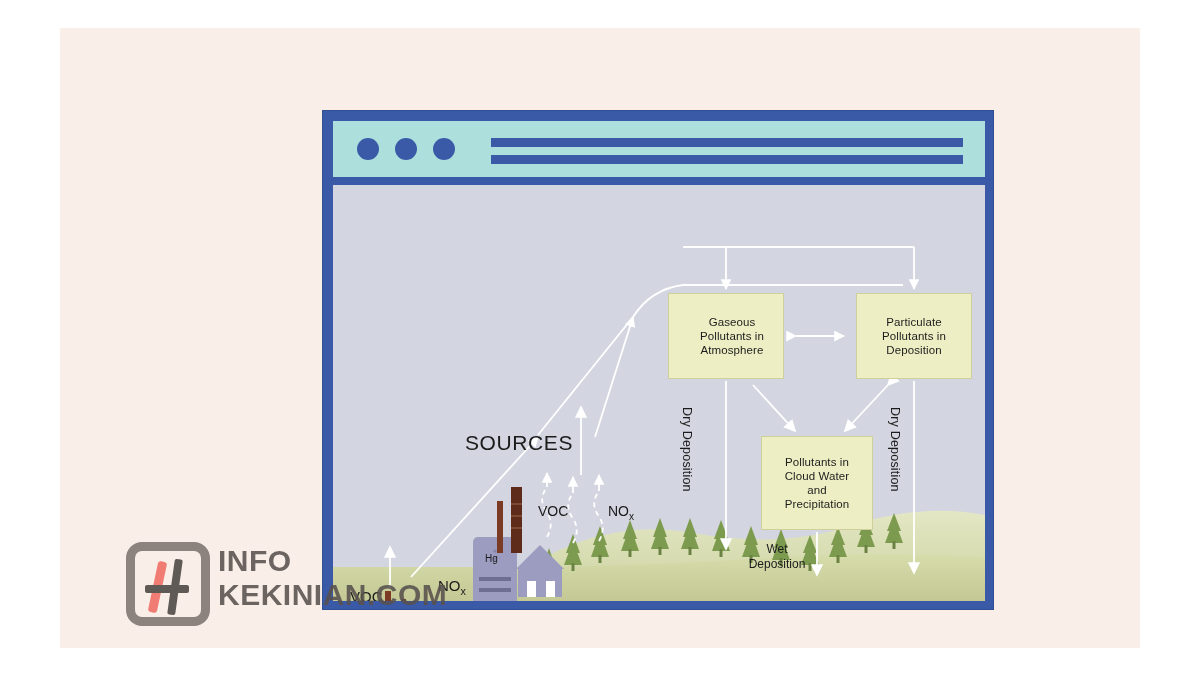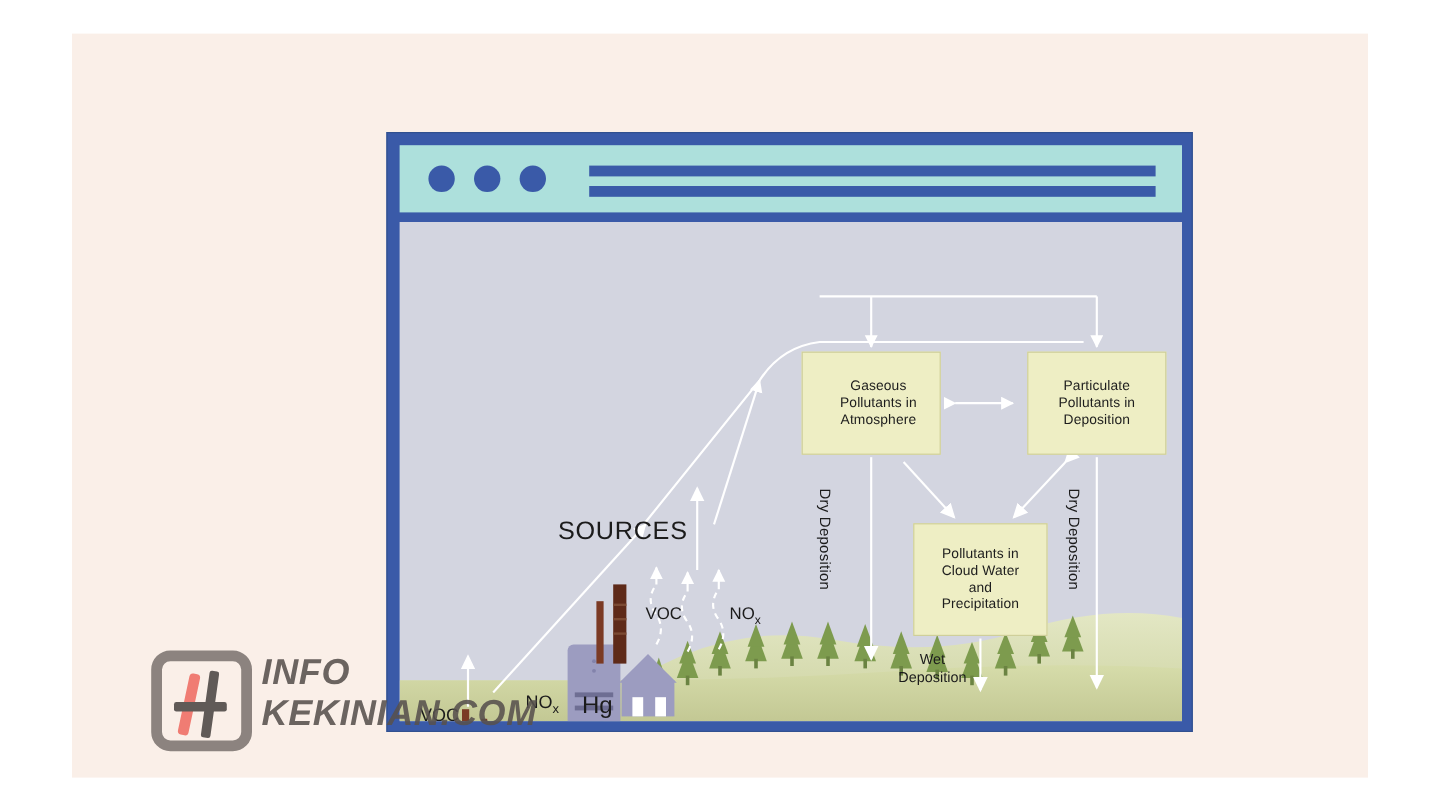--- a/index.html
+++ b/index.html
@@ -113,21 +113,21 @@
 
   
   .lbl {
     position: absolute;
     color: #1b1b1b;
     white-space: pre;
   }
   #lbl-sources   { left: 120px; top: 246px; font-size: 21px; letter-spacing: .6px; margin-left: 12px; }
   #lbl-voc-a     { left: 17px;  top: 403px; font-size: 15px; }
   #lbl-nox-a     { left: 105px; top: 392px; font-size: 15px; }
-  #lbl-hg        { left: 152px; top: 392px; font-size: 20px; }
+  #lbl-hg        { left: 152px; top: 368px; font-size: 10px; }
   #lbl-voc-b     { left: 205px; top: 318px; font-size: 14px; }
   #lbl-nox-b     { left: 275px; top: 318px; font-size: 14px; }
   #lbl-wet {
     left: 398px; top: 357px; font-size: 12px; line-height: 15px;
     text-align: center; white-space: pre-line; width: 92px;
   }
   .vert {
     position: absolute;
     font-size: 12.5px;
     color: #1b1b1b;
@@ -139,21 +139,20 @@
   sub { font-size: .72em; }
 
   
   .watermark {
     position: absolute;
     left: 66px;
     top: 512px;
     width: 330px;
     height: 100px;
     opacity: .88;
-    font-style: italic;
   }
   .wm-mark {
     position: absolute;
     left: 0; top: 2px;
     width: 84px; height: 84px;
     border: 9px solid #7d7571;
     border-radius: 16px;
     box-sizing: border-box;
   }
   .wm-slash {

